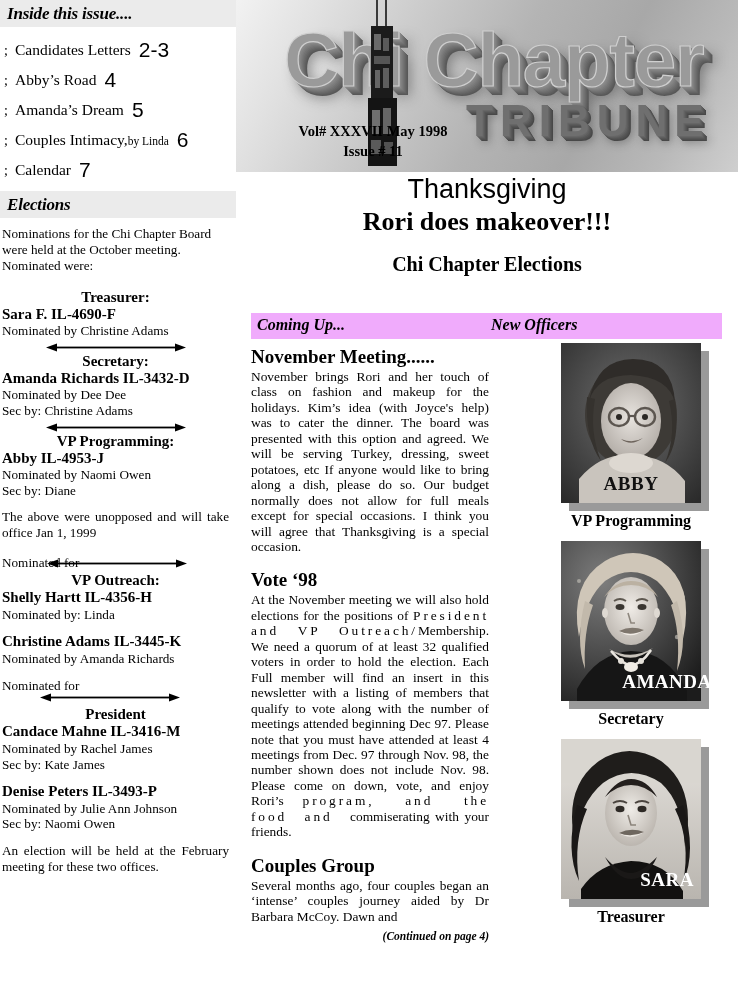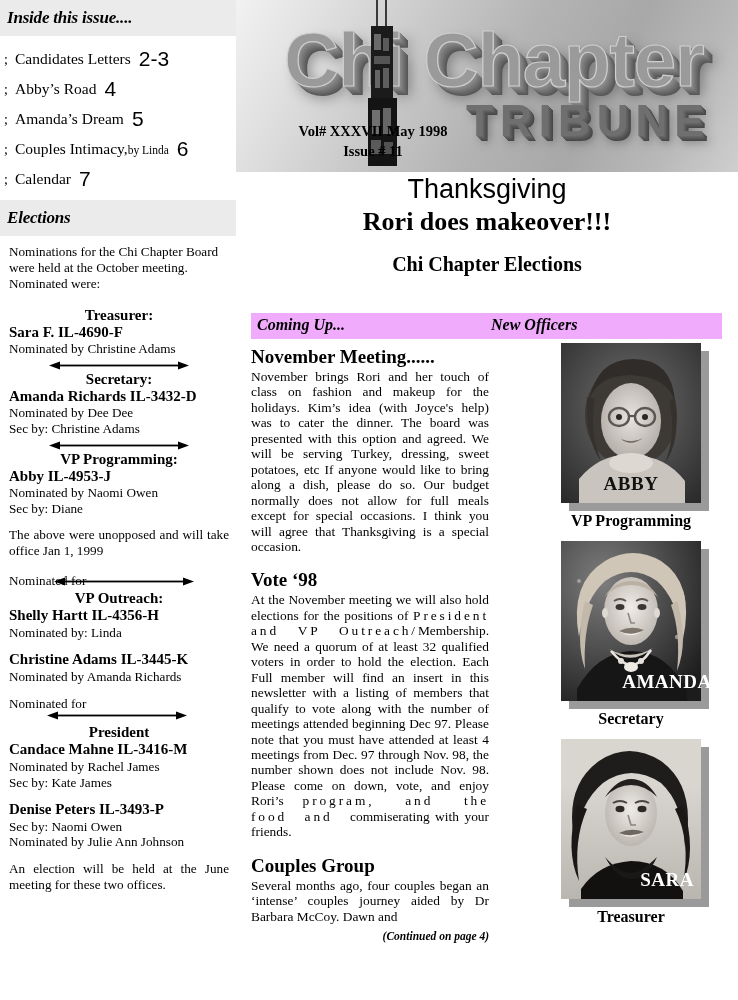--- a/index.html
+++ b/index.html
@@ -14,21 +14,21 @@
   }
   .page { position: absolute; inset: 0; }
 
   
   .sidebar {
     position: absolute; left: 0; top: 0;
     width: 236px; height: 1000px;
   }
   .band {
     background: #ebebeb;
-    height: 36px;
+    height: 27px;
     display: flex; align-items: center;
     padding-left: 7px;
     box-sizing: border-box;
   }
   .band-title {
     font-style: italic; font-weight: bold;
     font-size: 17px; letter-spacing: -0.2px;
   }
   .toc { padding: 10px 6px 0 4px; }
   .toc-row {
@@ -42,21 +42,21 @@
   }
   .toc-label { font-size: 15.5px; white-space: nowrap; }
   .toc-sub { font-size: 11.5px; }
   .toc-page {
     font-family: "Liberation Sans", sans-serif;
     font-size: 21px; margin-left: 8px;
     position: relative; top: 2px;
   }
 
   .elections-body {
-    padding: 8px 7px 0 9px;
+    padding: 8px 7px 0 2px;
     font-size: 13.2px; line-height: 1.2;
   }
   .e-para { text-align: left; margin: 0 0 8px 0; }
   .e-para.just { text-align: justify; }
   .office {
     text-align: center; font-weight: bold;
     font-size: 15px; margin: 0;
   }
   .cand {
     font-weight: bold; font-size: 15px;
@@ -314,25 +314,25 @@
           </svg>
         </span>
       </div>
       <p class="office">President</p>
       <p class="cand">Candace Mahne IL-3416-M</p>
       <p class="nom">Nominated by Rachel James</p>
       <p class="nom">Sec by: Kate James</p>
 
       <div class="gap"></div>
       <p class="cand">Denise Peters IL-3493-P</p>
+      <p class="nom">Nominated by Julie Ann Johnson</p>
       <p class="nom">Sec by: Naomi Owen</p>
-      <p class="nom">Nominated by Julie Ann Johnson</p>
 
       <div class="gap"></div>
-      <p class="e-para just">An election will be held at the June meeting for these two offices.</p>
+      <p class="e-para just">An election will be held at the February meeting for these two offices.</p>
     </div>
   </div>
 
   <div class="masthead">
     <div class="mast-title">Chi Chapter</div>
 
     <div class="tower">
       <svg width="50" height="170" viewBox="0 0 50 170">
         <rect x="18" y="0" width="2" height="30" fill="#3a3a3a"></rect>
         <rect x="27" y="2" width="2" height="28" fill="#3a3a3a"></rect>

